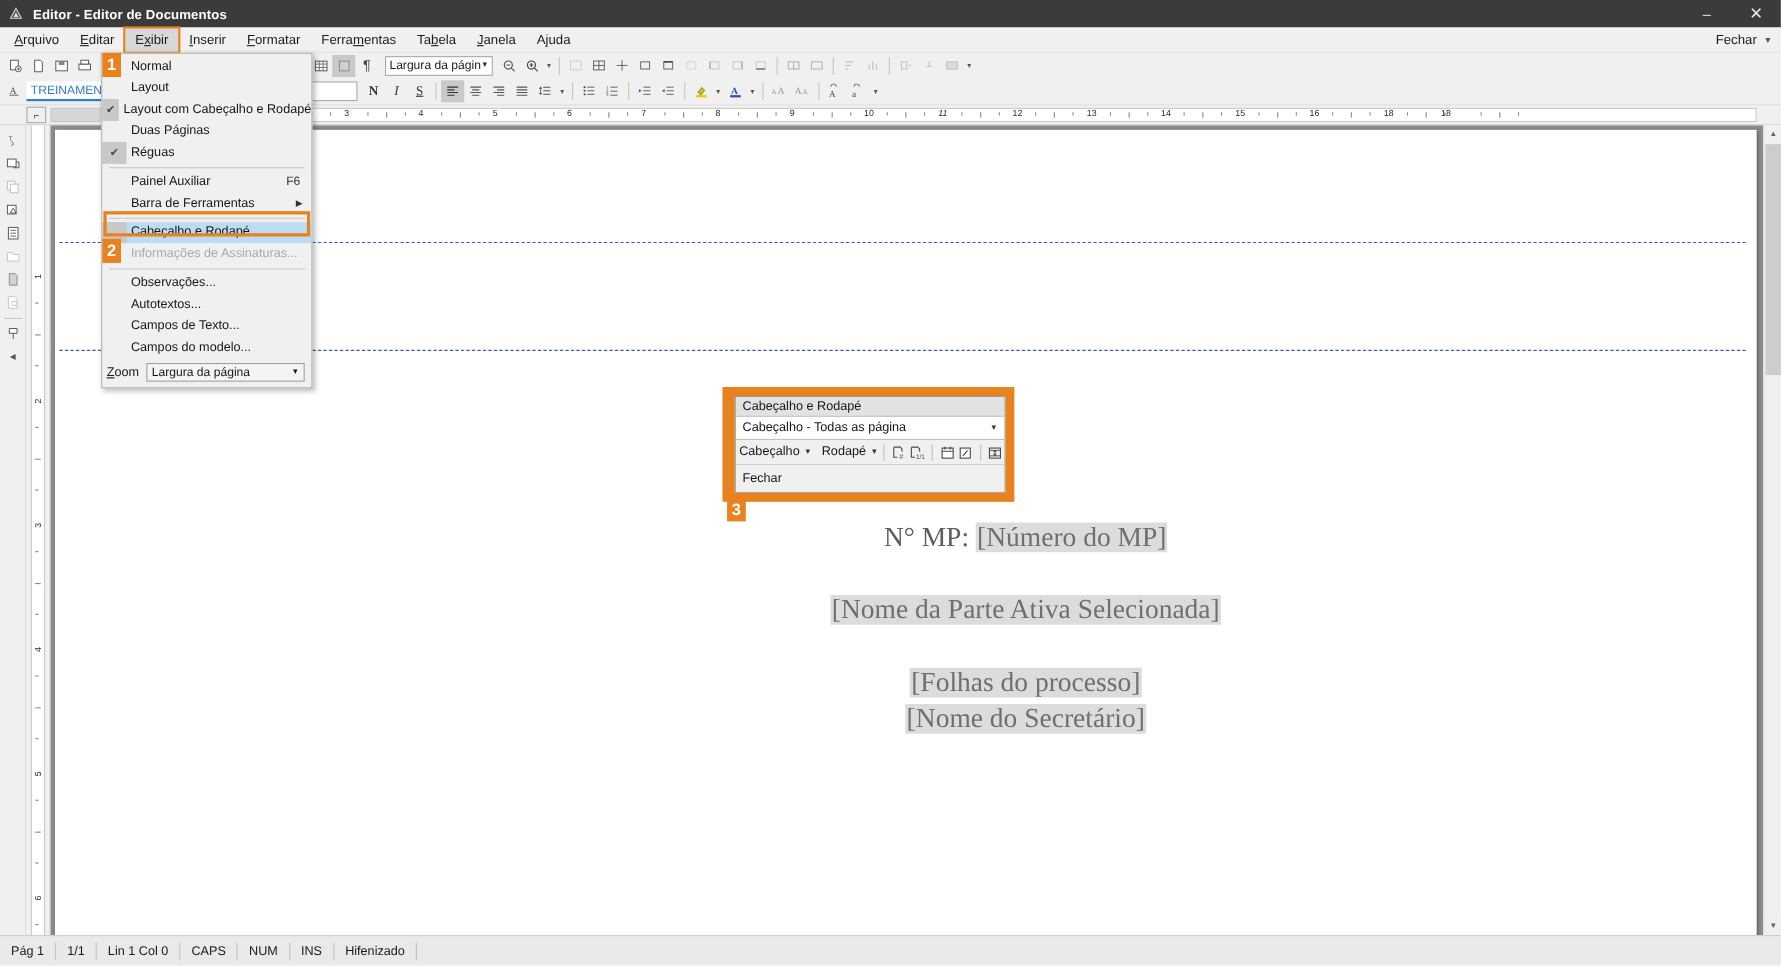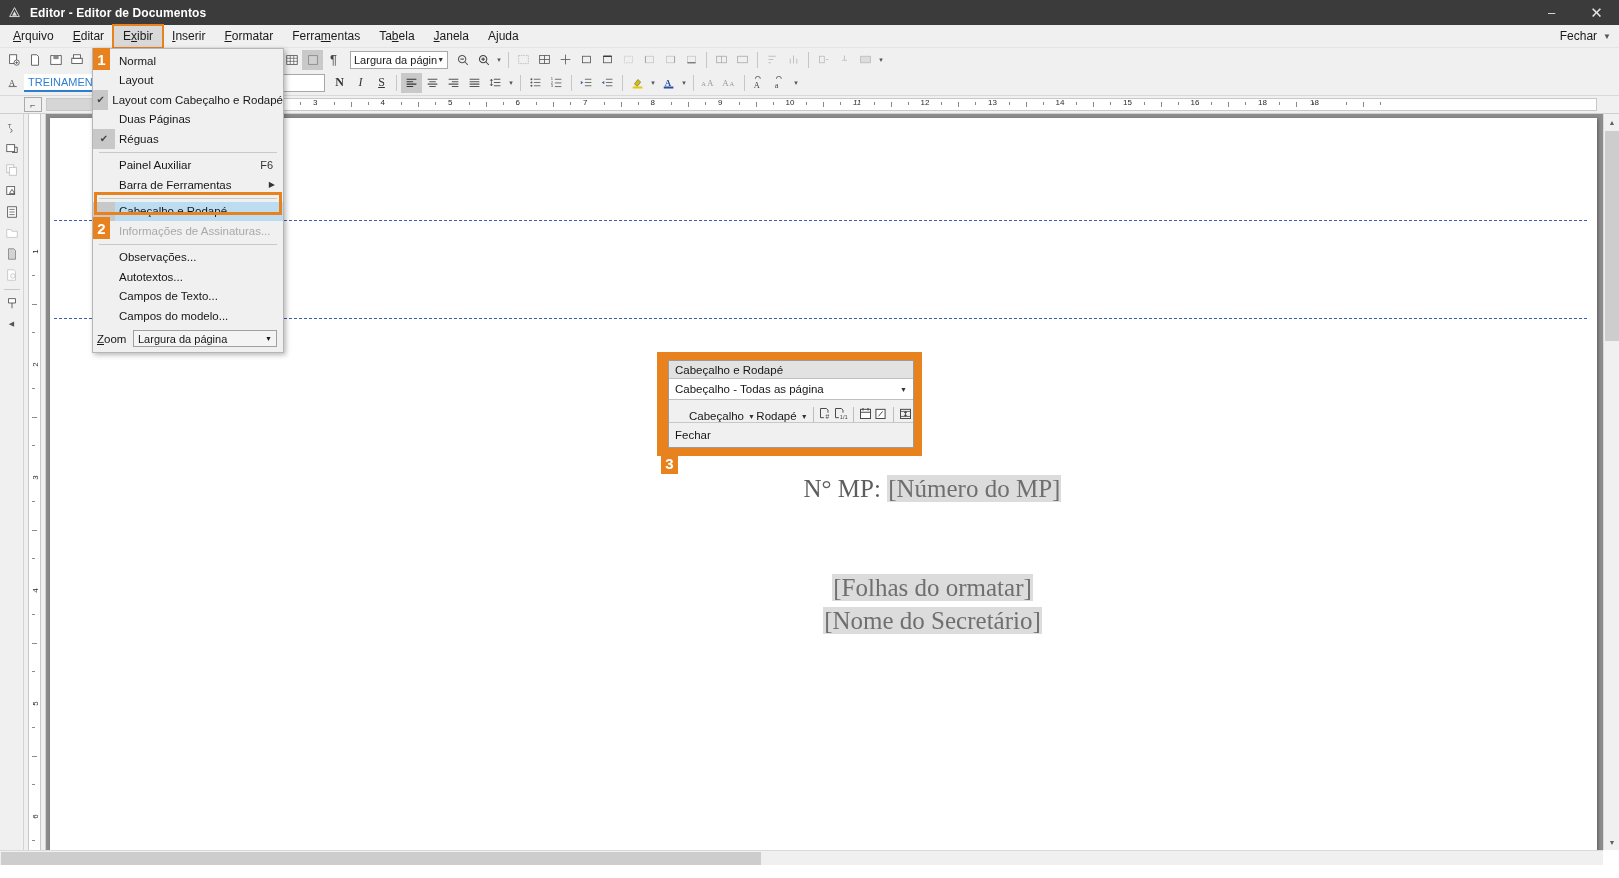--- a/index.html
+++ b/index.html
@@ -259,21 +259,21 @@
   .hf-title {
     height: 18px; background: #e2e2e2; border-bottom: 1px solid #c0c0c0;
     font-size: 11.5px; color: #161616; display: flex; align-items: center; padding-left: 6px;
   }
   .hf-combo {
     height: 21px; background: #ffffff; border-bottom: 1px solid #c0c0c0;
     font-size: 11.5px; color: #161616; display: flex; align-items: center; padding-left: 6px;
   }
   .hf-combo .cc { margin-left: auto; margin-right: 6px; font-size: 7px; color: #333; }
   .hf-tools {
-    height: 23px; display: flex; align-items: flex-end; padding-left: 20px;
+    height: 23px; display: flex; align-items: center; padding-left: 3px;
     border-bottom: 1px solid #c8c8c8; background: #f0f0f0;
   }
   .hf-drop { font-size: 11.5px; color: #161616; display: flex; align-items: center; }
   .hf-drop .dc { font-size: 7px; margin-left: 4px; color: #333; }
   .hf-vsep { width: 1px; height: 15px; background: #bdbdbd; margin: 0 5px; }
   .hf-icon {
     width: 18px; height: 18px; display: flex; align-items: center; justify-content: center;
     color: #444;
   }
   .hf-close {
@@ -807,38 +807,50 @@
   </div>
 
   <div class="docarea">
     <div class="page">
       <div class="hdr-line" style="top:102px;"></div>
       <div class="hdr-line" style="top:200px;"></div>
       <div class="doc-text" style="top:354px;text-align:center;">
         <div id="doclines">
             <div class="dline"><span class="plain">N° MP: </span><span class="field">[Número do MP]</span></div>
             <div class="gap"></div>
+            <div class="dline"><span class="field">[Nome da Parte Ativa Selecionada]</span></div>
             <div class="gap"></div>
-            <div class="dline"><span class="field">[Folhas do ormatar]</span></div>
+            <div class="dline"><span class="field">[Folhas do processo]</span></div>
             <div class="dline"><span class="field">[Nome do Secretário]</span></div>
             <div class="gap"></div>
           </div>
       </div>
     </div>
   </div>
 
   <div class="vscroll">
     <div class="vs-arrow up">▲</div>
     <div class="vs-thumb"></div>
     <div class="vs-arrow down">▼</div>
   </div>
   <div class="hscroll">
     <div class="hs-thumb"></div>
   </div>
 
+  <div class="statusbar">
+    <div id="sbcells" style="display:flex;align-items:center;">
+        <div class="sb-cell">Pág 1</div>
+        <div class="sb-cell">1/1</div>
+        <div class="sb-cell">Lin 1  Col 0</div>
+        <div class="sb-cell">CAPS</div>
+        <div class="sb-cell">NUM</div>
+        <div class="sb-cell">INS</div>
+        <div class="sb-cell">Hifenizado</div>
+      </div>
+  </div>
 
   <div class="dropdown">
     <div id="ddlist">
         <div class="dd-item">
           <div class="dd-check"></div>
           <div class="dd-label">Normal</div>
         </div>
         <div class="dd-item">
           <div class="dd-check"></div>
           <div class="dd-label">Layout</div>

